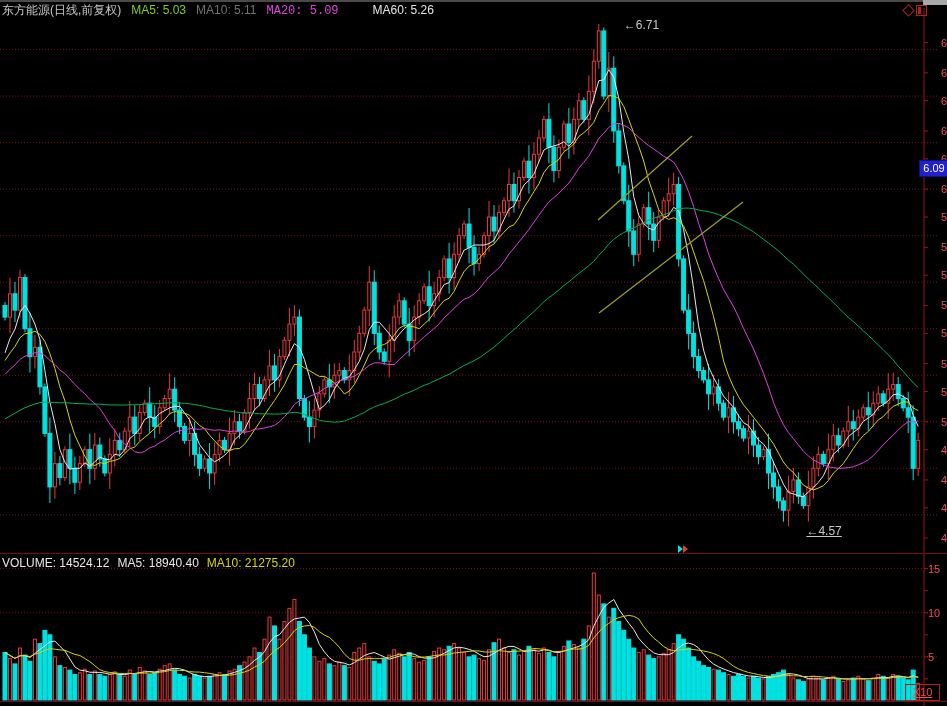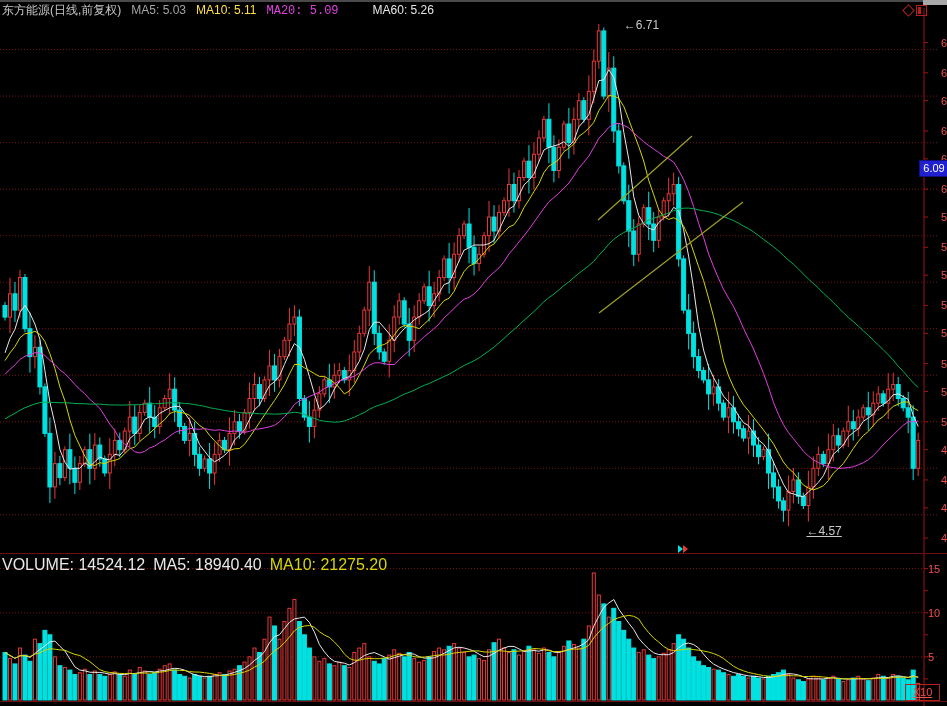--- a/index.html
+++ b/index.html
@@ -2,36 +2,36 @@
 <html><head>
 <meta charset="utf-8">
 <style>
   html,body{margin:0;padding:0;background:#000;}
   body{width:947px;height:706px;position:relative;overflow:hidden;
        font-family:"Liberation Sans","DejaVu Sans",sans-serif;}
   .abs{position:absolute;}
   #titlebar{left:2px;top:2px;height:16px;font-size:12px;white-space:nowrap;}
   #titlebar span{margin-right:10px;}
   .t-name{color:#C8C8C8;margin-top:45px;}
-  .t-ma5{color:#a3a3a3;}
-  .t-ma10{color:#fde047;}
+  .t-ma5{color:#84cc16;}
+  .t-ma10{color:#737373;}
   .t-ma20{color:#E040E0;font-family:Liberation Mono, monospace;}
   .t-ma60{color:#e5e5e5;margin-left:24px;}
   #top-strip{left:0;top:0;width:947px;height:2px;background:#4A4A4A;}
   #corner-strip{left:923px;top:0;width:24px;height:5px;background:#A8A8A8;}
   #icon-diamond{left:904px;top:6px;width:7px;height:7px;border:1px solid #B42020;
                 transform:rotate(45deg);}
   #icon-square{left:916px;top:5px;width:9px;height:9px;border:1px solid #B42020;}
   #icon-square i{position:absolute;left:1px;top:1px;width:3px;height:7px;background:#B42020;display:block;}
   #price-box{left:919px;width:28px;height:15px;background:#2020D0;color:#FFFFFF;
              font-size:11px;line-height:15px;text-align:center;border:1px solid #101078;}
   .ann{color:#C8C8C8;font-size:12px;white-space:nowrap;margin-left:20px;}
   #divider{left:0;top:553px;width:947px;height:1px;background:#6E1010;}
   #bottom-line{left:0;top:701px;width:947px;height:1px;background:#6E1010;}
-  #vol-header{left:2px;top:556px;height:14px;font-size:16px;white-space:nowrap;text-decoration:underline;}
+  #vol-header{left:2px;top:556px;height:14px;font-size:12px;white-space:nowrap;}
   #vol-header span{margin-right:8px;}
   .v-vol{color:#E8E8E8;}
   .v-ma5{color:#E8E8E8;}
   .v-ma10{color:#D6D600;}
   #x10-box{left:905px;top:684px;width:33px;height:15px;border:1px solid #B42020;
            color:#F05050;font-size:11px;line-height:15px;text-align:center;text-decoration:underline;}
   #pane-marker{left:678px;top:545px;width:12px;height:8px;}
   #pane-marker .tri{position:absolute;width:0;height:0;border-top:4px solid transparent;
                     border-bottom:4px solid transparent;}
   #pane-marker .tri.cy{left:0;border-left:5px solid #00E2E2;}

